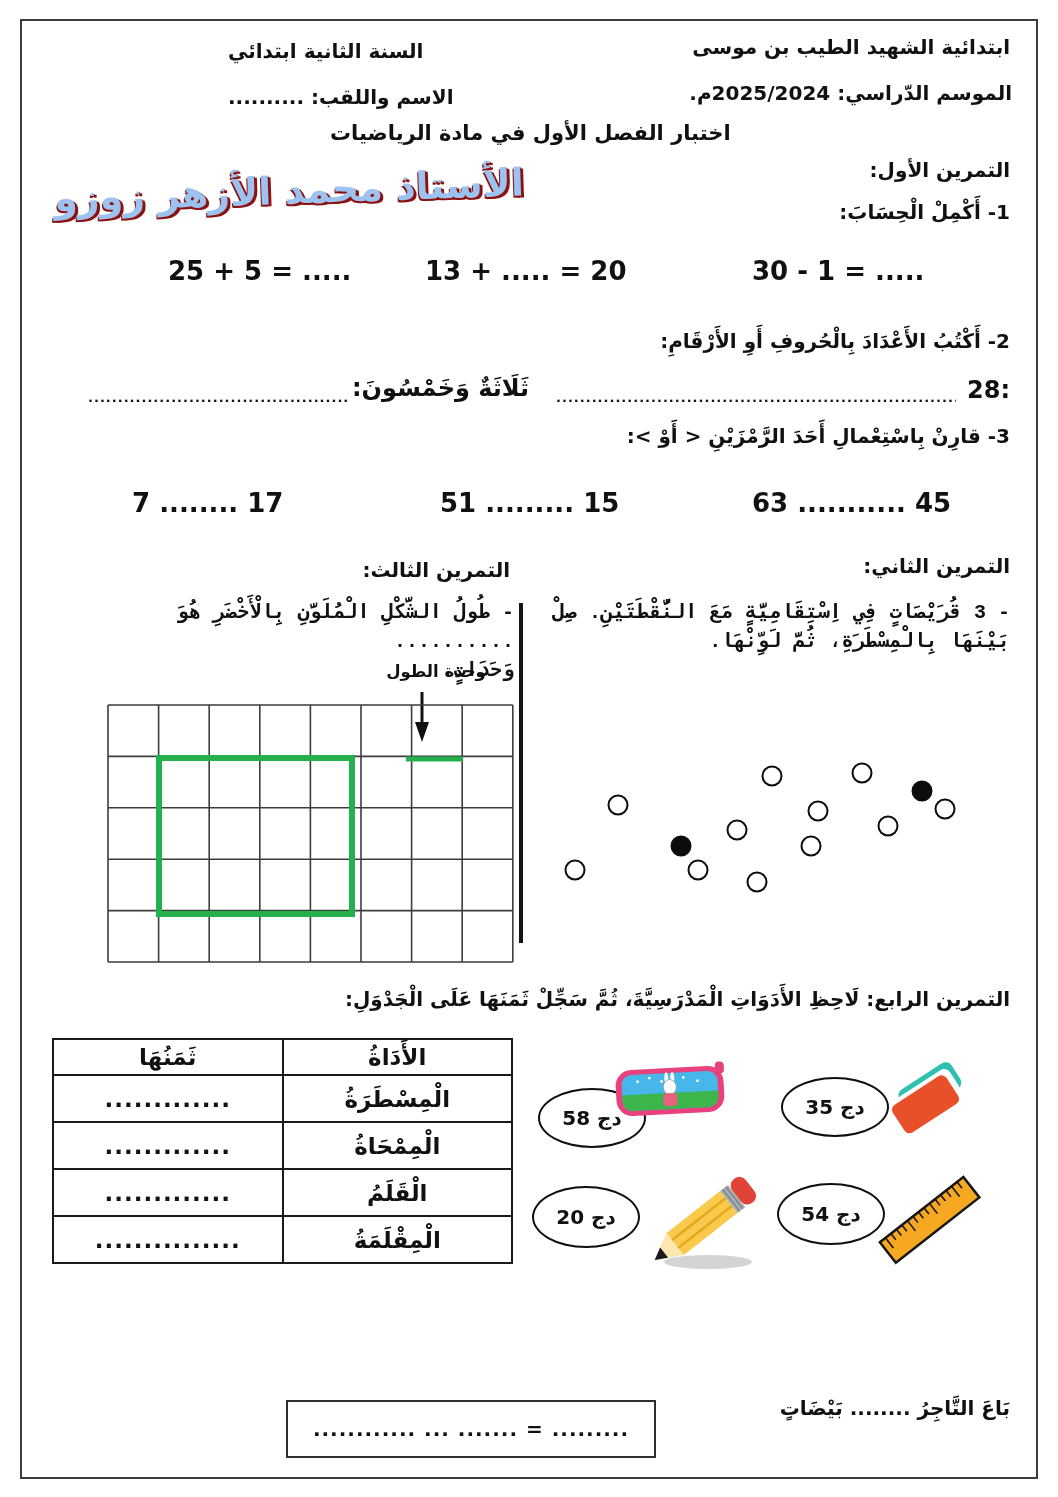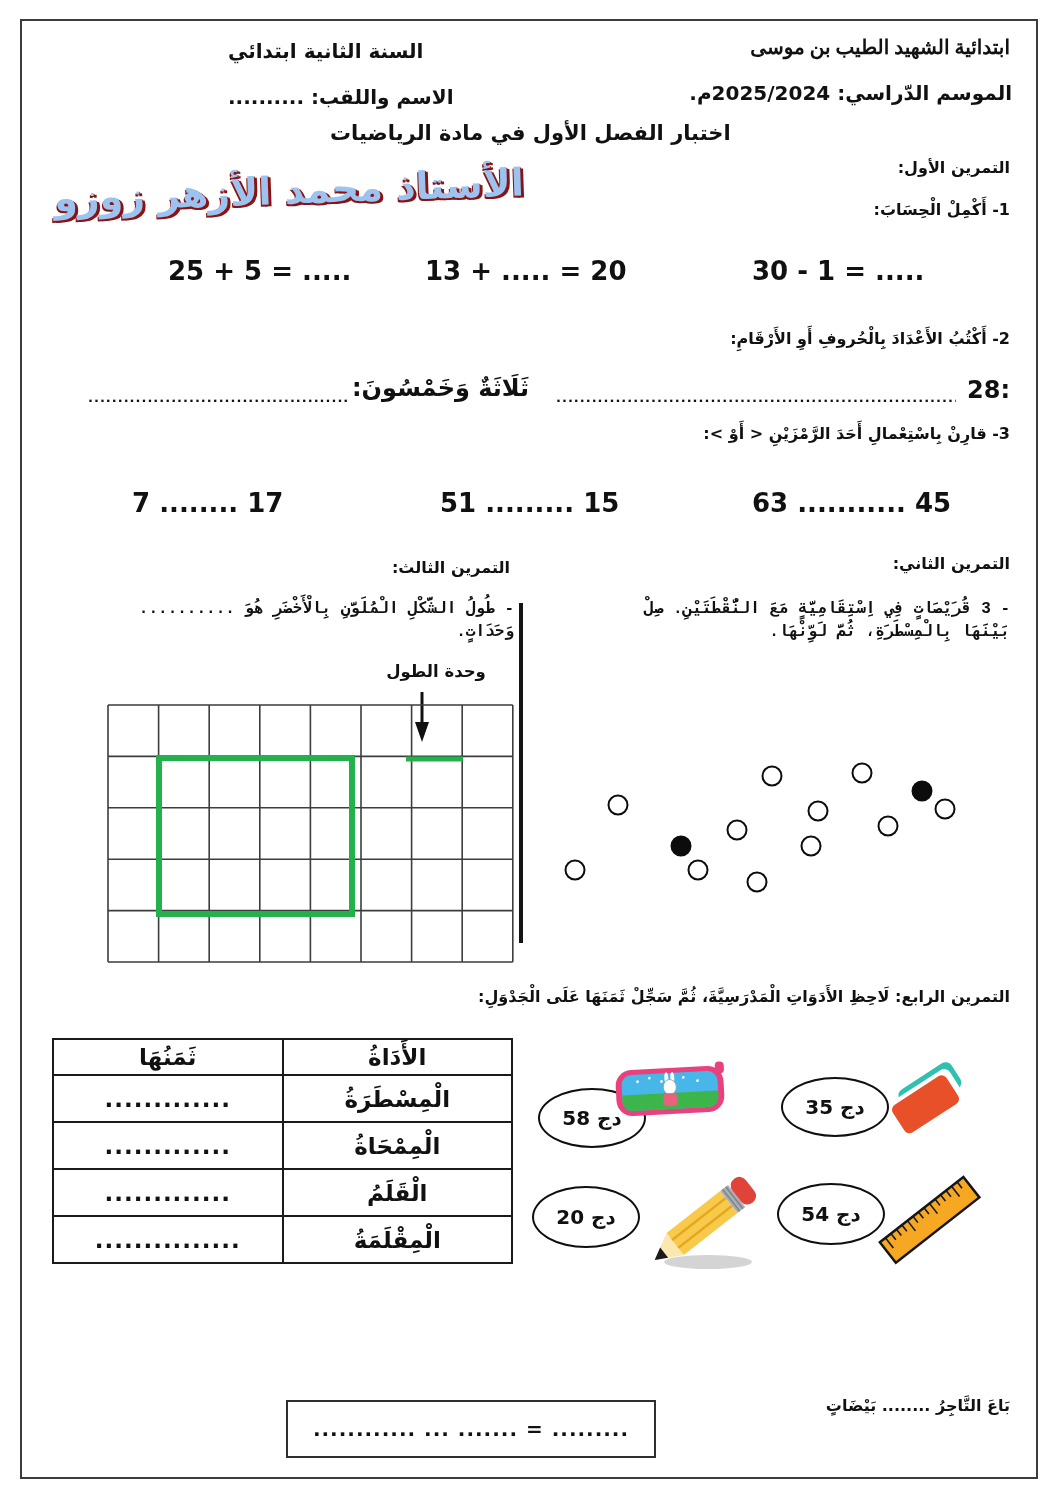--- a/index.html
+++ b/index.html
@@ -3,21 +3,21 @@
 <meta charset="utf-8">
 <style>
   html,body{margin:0;padding:0;background:#ffffff;}
   #page{position:relative;width:1058px;height:1497px;background:#fff;
         font-family:"DejaVu Sans","Liberation Sans",sans-serif;font-weight:700;color:#111;overflow:hidden;}
   .abs{position:absolute;}
   .ar{direction:rtl;unicode-bidi:plaintext;}
   .ltr{direction:ltr;}
   .t20{font-size:20px;line-height:1.3;}
   .t21{font-size:21px;line-height:1.3;}
-  .t22{font-size:16px;line-height:1.45;}
+  .t22{font-size:20px;line-height:1.45;}
   .t26{font-size:26px;line-height:1.2;}
   #page-border{left:20px;top:19px;width:1014px;height:1456px;border:2px solid #3c3c3c;}
   #watermark{left:88px;top:168px;width:436px;font-size:38px;white-space:nowrap;text-align:center;
              color:#9cc3ef;transform:rotate(-2deg);
              text-shadow:3px 2px 0 #8c1111,1px 1px 0 #8c1111,-1px 2px 0 #8c1111;}
   .dotline{font-size:13px;letter-spacing:1px;overflow:hidden;white-space:nowrap;color:#111;}
   .divider{left:519px;top:603px;width:4px;height:340px;background:#141414;}
   .disc{position:absolute;width:21px;height:21px;border:2.6px solid #0c0c0c;border-radius:50%;
         background:#fff;transform:translate(-50%,-50%);box-sizing:border-box;}
   .disc.filled{background:#0c0c0c;}
@@ -31,21 +31,21 @@
   #work-box{left:286px;top:1400px;width:366px;height:54px;border:2px solid #2f2f2f;display:flex;
         align-items:center;justify-content:center;direction:ltr;font-size:20px;letter-spacing:1px;}
   .rline{text-align:right;font-family:Liberation Mono, monospace;}
 </style>
 </head>
 <body>
 
 <div id="page">
   <div id="page-border" class="abs"></div>
 
-  <div class="abs ar t20" style="right:48px;top:34px;font-family:Liberation Serif, serif;">ابتدائية الشهيد الطيب بن موسى</div>
+  <div class="abs ar t20" style="right:48px;top:34px;">ابتدائية الشهيد الطيب بن موسى</div>
   <div class="abs ar t20" style="left:228px;top:38px;">السنة الثانية ابتدائي</div>
   <div class="abs ar t20" style="right:46px;top:80px;">الموسم الدّراسي: 2025/2024م.</div>
   <div class="abs ar t20" style="left:228px;top:84px;">الاسم واللقب: ..........</div>
   <div class="abs ar t21" style="left:330px;top:120px;">اختبار الفصل الأول في مادة الرياضيات</div>
   <div id="watermark" class="abs ar">الأستاذ محمد الأزهر زوزو</div>
 
   <div class="abs ar t22" style="right:48px;top:156px;">التمرين الأول:</div>
   <div class="abs ar t22" style="right:48px;top:198px;">1- أَكْمِلْ الْحِسَابَ:</div>
 
   <div class="abs ltr t26" style="left:168px;top:256px;">25 + 5 = .....</div>

